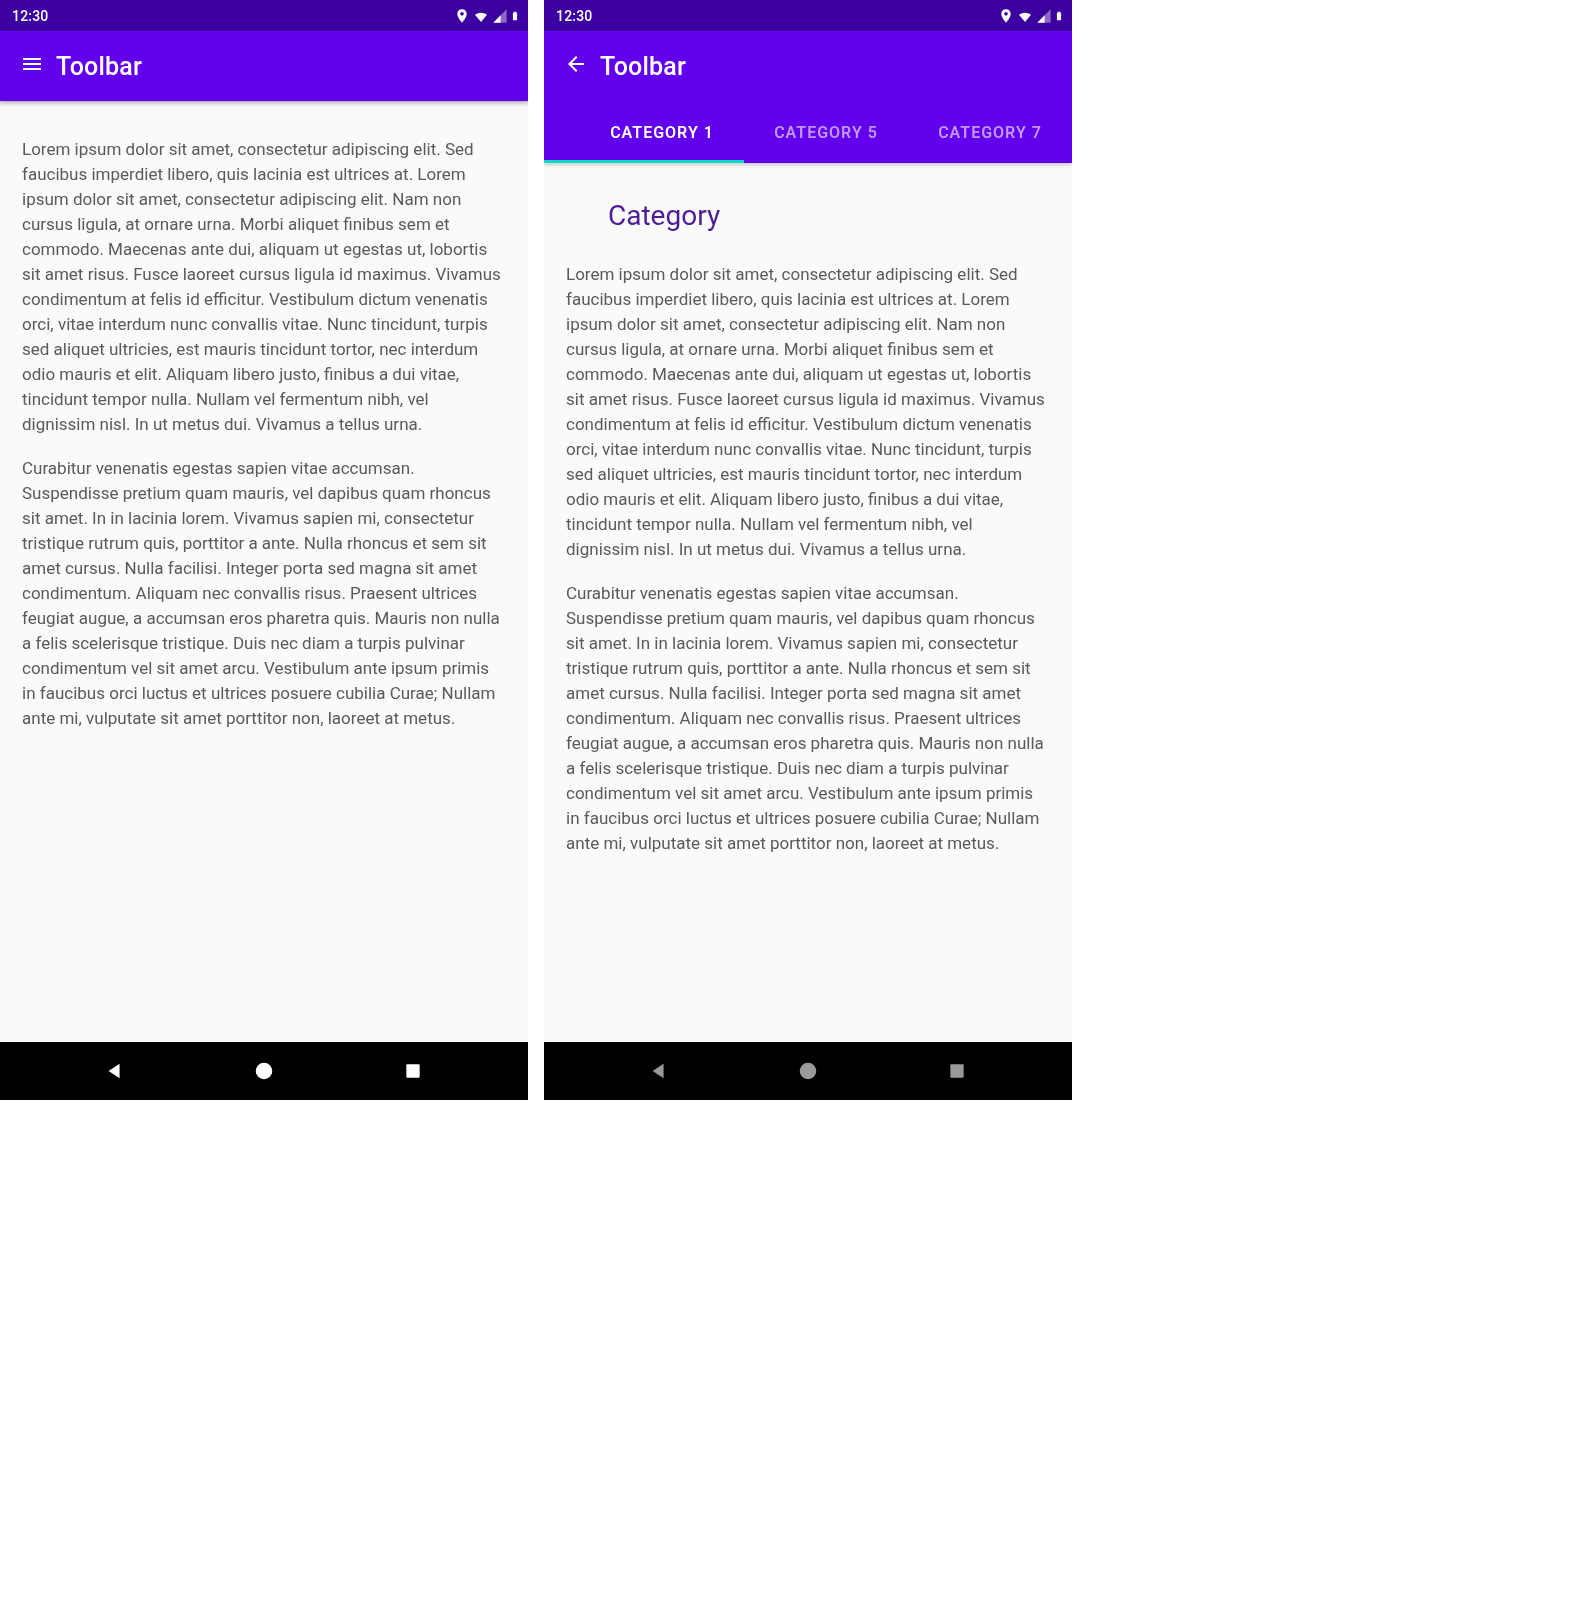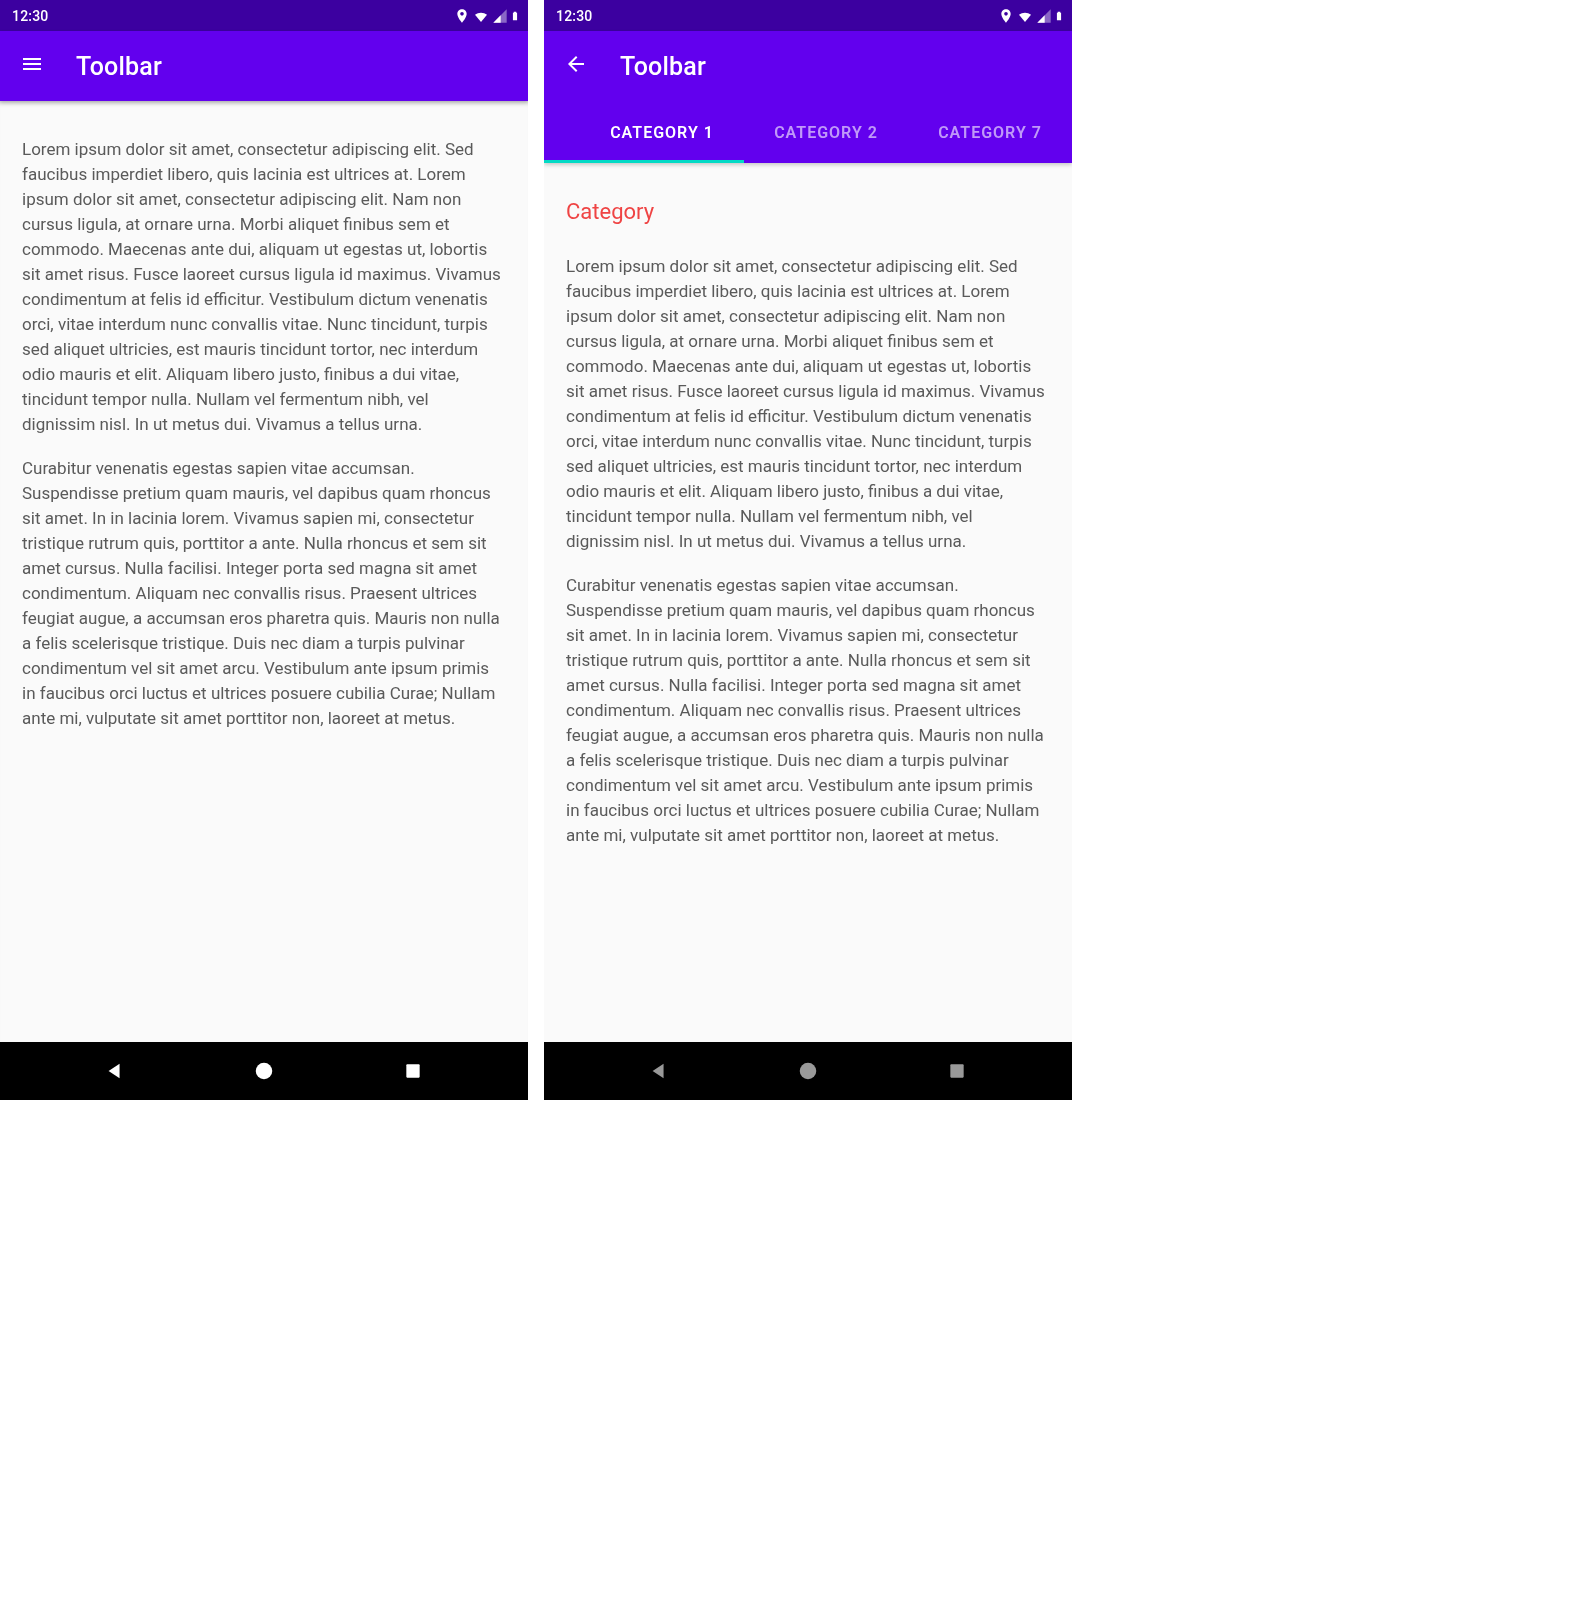--- a/index.html
+++ b/index.html
@@ -52,21 +52,20 @@
     }
     .nav-button {
       width: 48px; height: 48px;
       display: inline-flex; align-items: center; justify-content: center;
       border-radius: 50%;
       cursor: pointer;
     }
     .appbar-title {
       font-size: 25px;
       font-weight: 500;
-      margin-left: 20px;
       letter-spacing: .2px;
     }
     
     .tabs {
       display: flex;
       height: 62px;
       position: relative;
     }
     .tab {
       flex: 1;
@@ -92,24 +91,25 @@
     .content {
       flex: 1;
       background: #fafafa;
       padding: 36px 22px 22px 22px;
       overflow: hidden;
     }
     .content.with-shadow {
       box-shadow: inset 0 6px 6px -6px rgba(0,0,0,.25);
     }
     .heading {
-      font-size: 22px;
+      font-size: 28px;
       font-weight: 400;
-      color: #ef4444;
+      color: #4c1d95;
       margin-bottom: 30px;
+      margin-left: 42px;
     }
     .body-text {
       font-size: 17px;
       line-height: 1.47;
       color: #5a5a5a;
       white-space: pre-line;
     }
     
     .navbar {
       height: 58px;
@@ -234,21 +234,21 @@
             </svg>
         </span>
       </span>
       <span class="appbar-title">Toolbar</span>
     </div>
     <div class="tabs">
       <div class="tab active">
         <span>CATEGORY 1</span>
       </div>
       <div class="tab">
-        <span>CATEGORY 2</span>
+        <span>CATEGORY 5</span>
       </div>
       <div class="tab">
         <span>CATEGORY 7</span>
       </div>
     </div>
   </div>
 
   <div class="content">
     <h1 class="heading">Category</h1>
     <p class="body-text">Lorem ipsum dolor sit amet, consectetur adipiscing elit. Sed faucibus imperdiet libero, quis lacinia est ultrices at. Lorem ipsum dolor sit amet, consectetur adipiscing elit. Nam non cursus ligula, at ornare urna. Morbi aliquet finibus sem et commodo. Maecenas ante dui, aliquam ut egestas ut, lobortis sit amet risus. Fusce laoreet cursus ligula id maximus. Vivamus condimentum at felis id efficitur. Vestibulum dictum venenatis orci, vitae interdum nunc convallis vitae. Nunc tincidunt, turpis sed aliquet ultricies, est mauris tincidunt tortor, nec interdum odio mauris et elit. Aliquam libero justo, finibus a dui vitae, tincidunt tempor nulla. Nullam vel fermentum nibh, vel dignissim nisl. In ut metus dui. Vivamus a tellus urna.</p>

